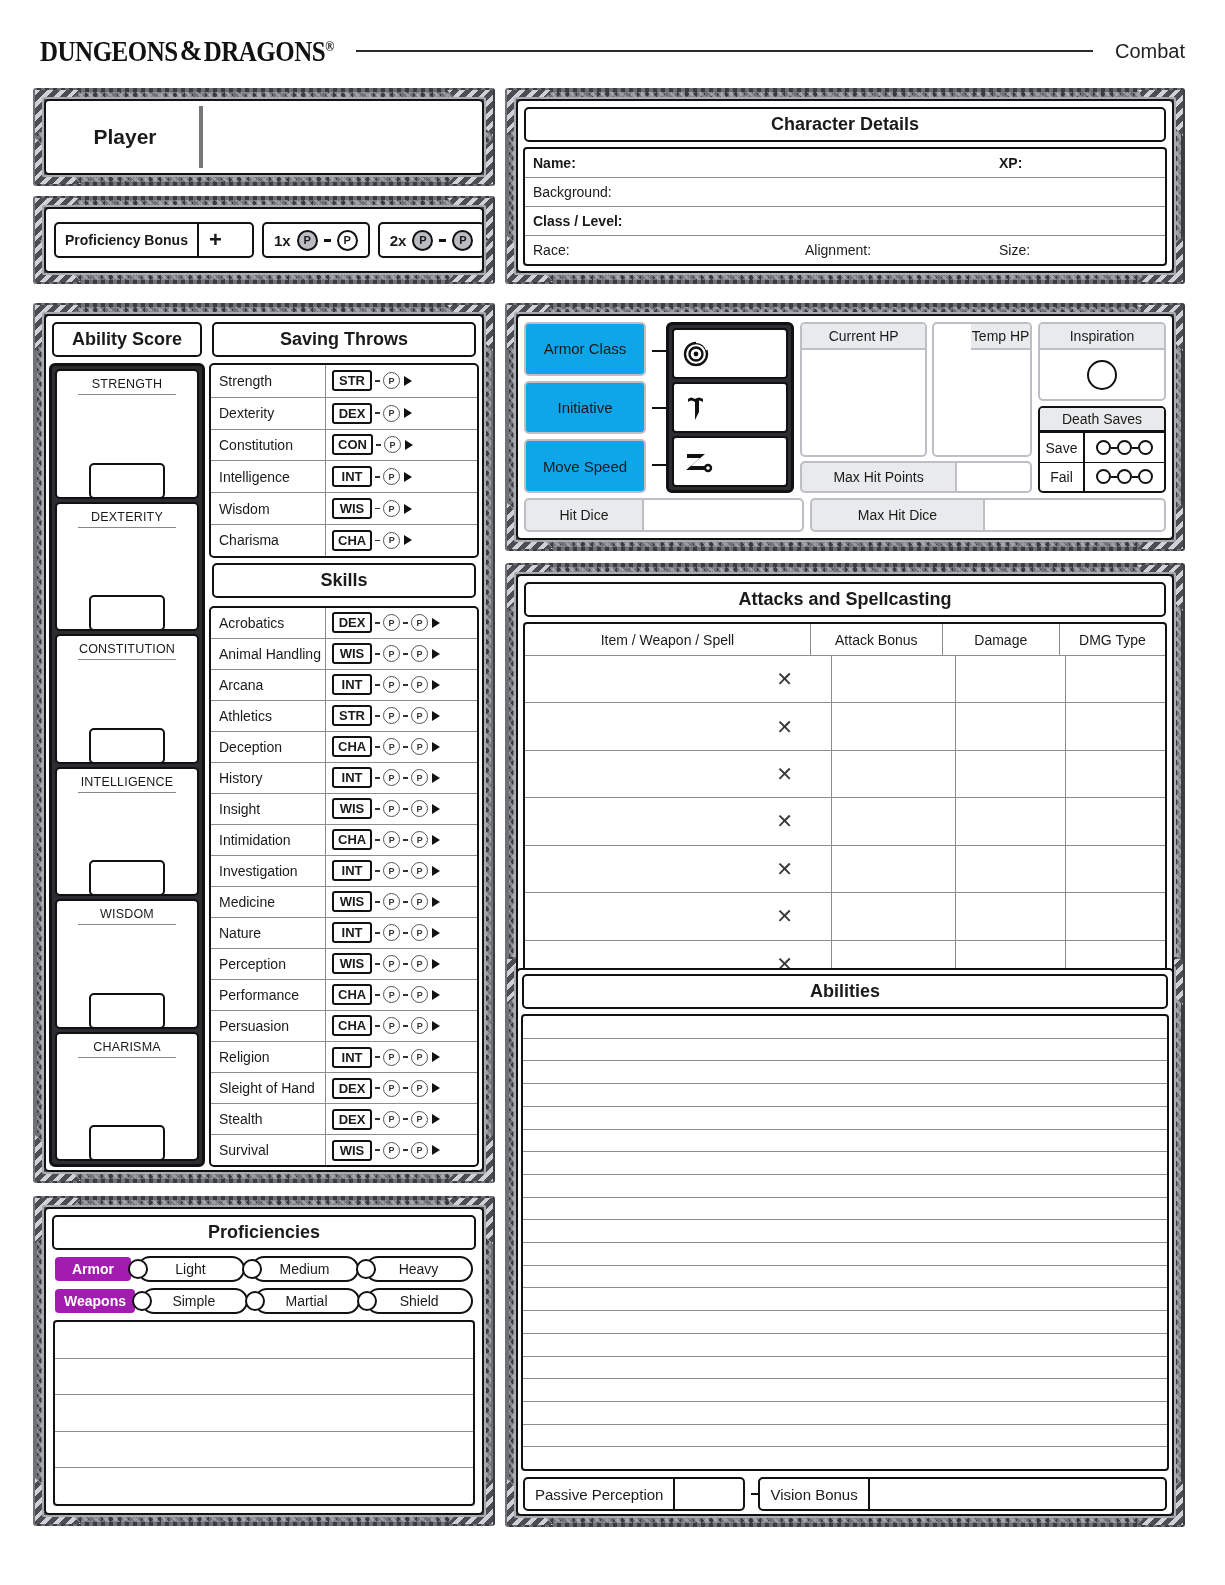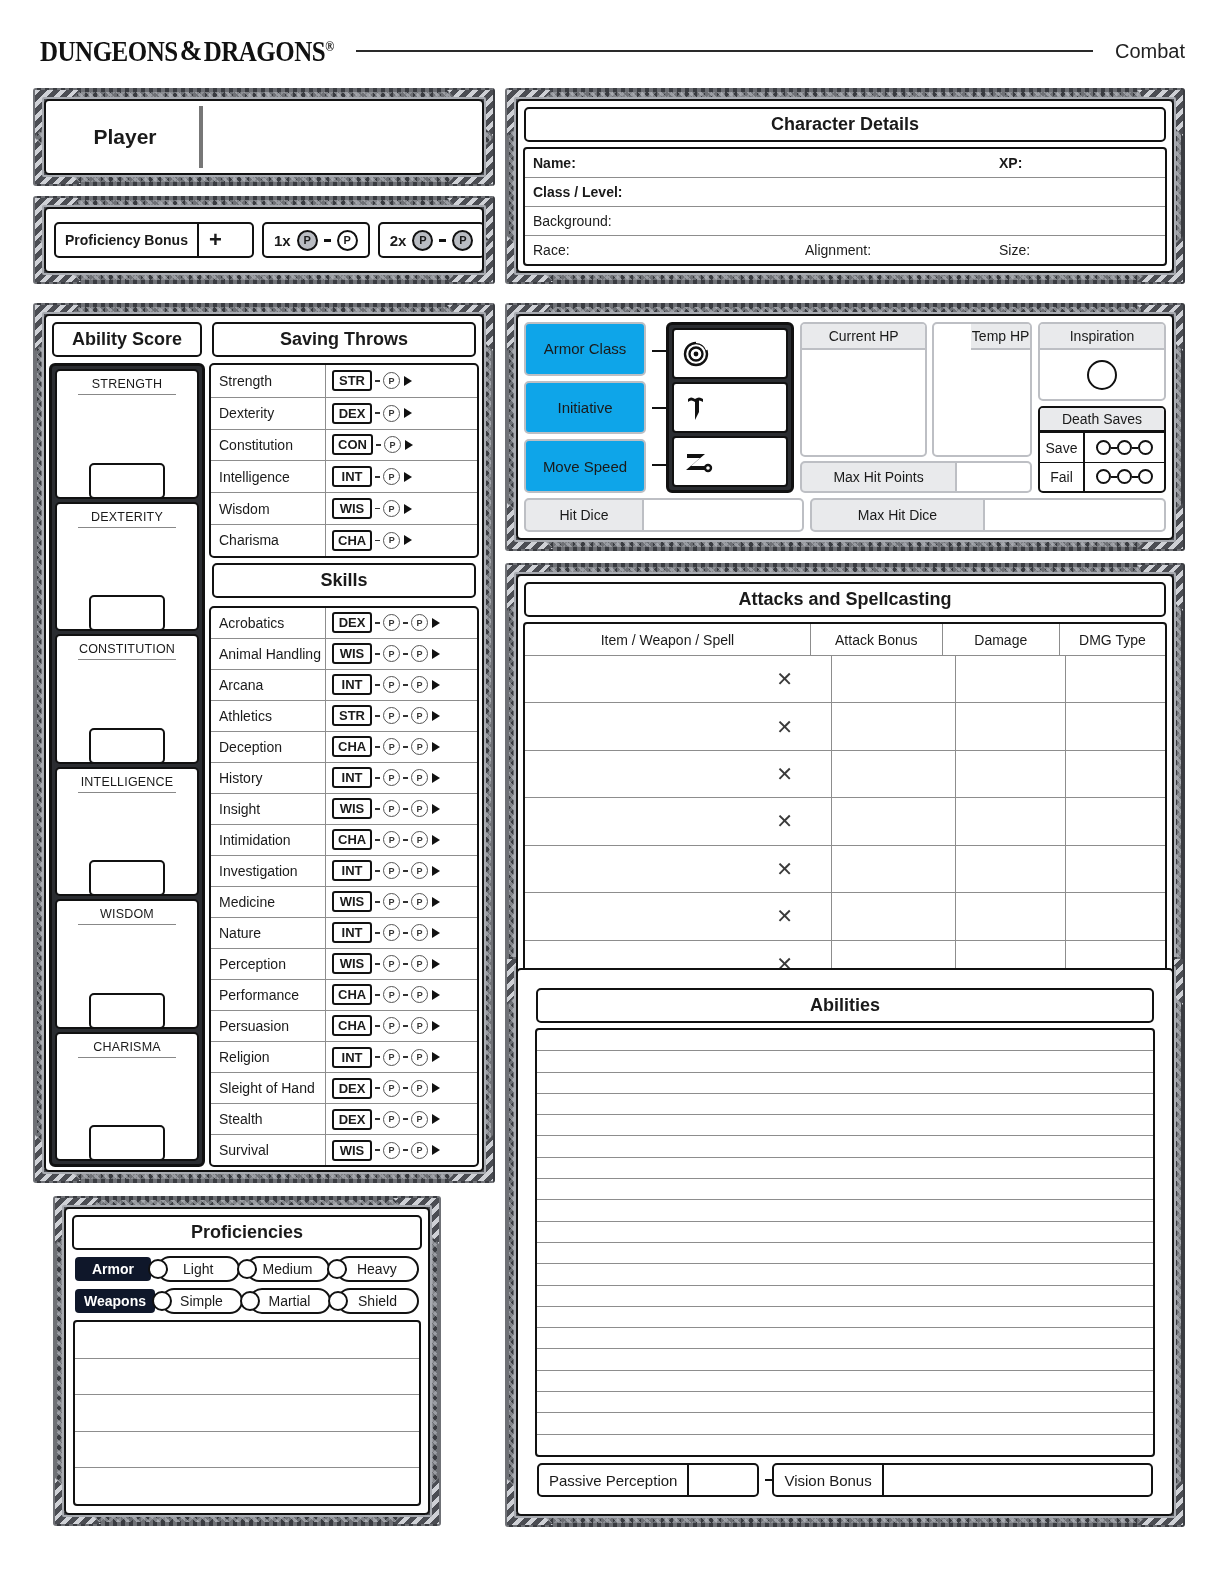--- a/index.html
+++ b/index.html
@@ -171,25 +171,25 @@
     width: 0; height: 0; border-top: 5px solid transparent;
     border-bottom: 5px solid transparent; border-left: 8px solid #111;
     margin-left: 1px;
   }
   .skills-block {
     flex: 1; border: 2px solid #111; border-radius: 5px; margin-top: 5px;
     overflow: hidden; display: flex; flex-direction: column;
   }
 
   
-  #profs-frame { left: 33px; top: 1196px; width: 388px; height: 330px; margin-left: 20px; }
+  #profs-frame { left: 33px; top: 1196px; width: 462px; height: 330px; }
   .profs-body { padding: 3px; display: flex; flex-direction: column; height: 100%; }
   .prof-check-row { display: flex; align-items: center; padding: 3px 6px; gap: 0; }
   .prof-cat {
-    background: #0f172a; color: #fff; font-weight: bold; font-size: 14px;
+    background: #a21caf; color: #fff; font-weight: bold; font-size: 14px;
     border-radius: 4px; padding: 4px 9px; white-space: nowrap; min-width: 76px;
     text-align: center;
   }
   .prof-opt {
     display: flex; align-items: center; border: 2px solid #111;
     border-radius: 14px; height: 26px; padding: 0 10px 0 0; margin-left: -2px;
     background: #fff; flex: 1;
   }
   .opt-circle {
     width: 20px; height: 20px; border-radius: 50%; border: 2px solid #111;
@@ -285,21 +285,21 @@
   .atk-row.head { flex: 0 0 31px; border-top: none; }
   .atk-c1 { flex: 2.33; border-right: 1px solid #8d8d8d; display: flex; align-items: center; justify-content: flex-end; padding-right: 38px; font-size: 14px; }
   .atk-row.head .atk-c1 { justify-content: center; padding-right: 0; }
   .atk-c2 { flex: 1.07; border-right: 1px solid #8d8d8d; display: flex; align-items: center; justify-content: center; font-size: 14px; }
   .atk-c3 { flex: 0.95; border-right: 1px solid #8d8d8d; display: flex; align-items: center; justify-content: center; font-size: 14px; }
   .atk-c4 { flex: 0.86; display: flex; align-items: center; justify-content: center; font-size: 14px; }
   .xmark { font-size: 20px; color: #3a3a3a; font-weight: 300; }
 
   
   #abilities-frame { left: 505px; top: 957px; width: 680px; height: 570px; }
-  .abs-body { padding: 15px; display: flex; flex-direction: column; height: 100%; }
+  .abs-body { padding: 1px; display: flex; flex-direction: column; height: 100%; }
   .abs-lines { flex: 1; border: 2px solid #111; border-radius: 4px; margin: 2px; overflow: hidden; display: flex; flex-direction: column; }
   .abs-line { flex: 1; border-top: 1px solid #8d8d8d; }
   .abs-line:first-child { border-top: none; }
   .abs-footer { display: flex; align-items: center; gap: 6px; padding: 4px 4px 2px 4px; height: 40px; }
   .pp-lbl { border: 2px solid #111; border-radius: 5px 0 0 5px; display: flex; align-items: center; justify-content: center;
     font-size: 15px; padding: 0 10px; height: 100%; }
   .pp-val { border: 2px solid #111; border-left: none; border-radius: 0 5px 5px 0; width: 70px; height: 100%; background: #fff; }
   .vb-lbl { border: 2px solid #111; border-radius: 5px 0 0 5px; display: flex; align-items: center; justify-content: center;
     font-size: 15px; padding: 0 10px; height: 100%; margin-left: 6px; }
   .vb-val { border: 2px solid #111; border-left: none; border-radius: 0 5px 5px 0; flex: 1; height: 100%; background: #fff; }
@@ -734,24 +734,24 @@
     <div class="frame-corner fc-br"></div>
     <div class="frame-inner">
       <div class="details-body">
         <div class="section-title">Character Details</div>
         <div class="det-rows" id="details-rows">
             <div class="det-row">
               <span class="det-lbl b">Name:</span>
               <span class="det-right">XP:</span>
             </div>
             <div class="det-row">
+              <span class="det-lbl">Background:</span>
+            </div>
+            <div class="det-row">
               <span class="det-lbl b">Class / Level:</span>
-            </div>
-            <div class="det-row">
-              <span class="det-lbl">Background:</span>
             </div>
             <div class="det-row">
               <span class="det-lbl">Race:</span>
               <span class="det-mid">Alignment:</span>
               <span class="det-right n">Size:</span>
             </div>
           </div>
       </div>
     </div>
   </div>

